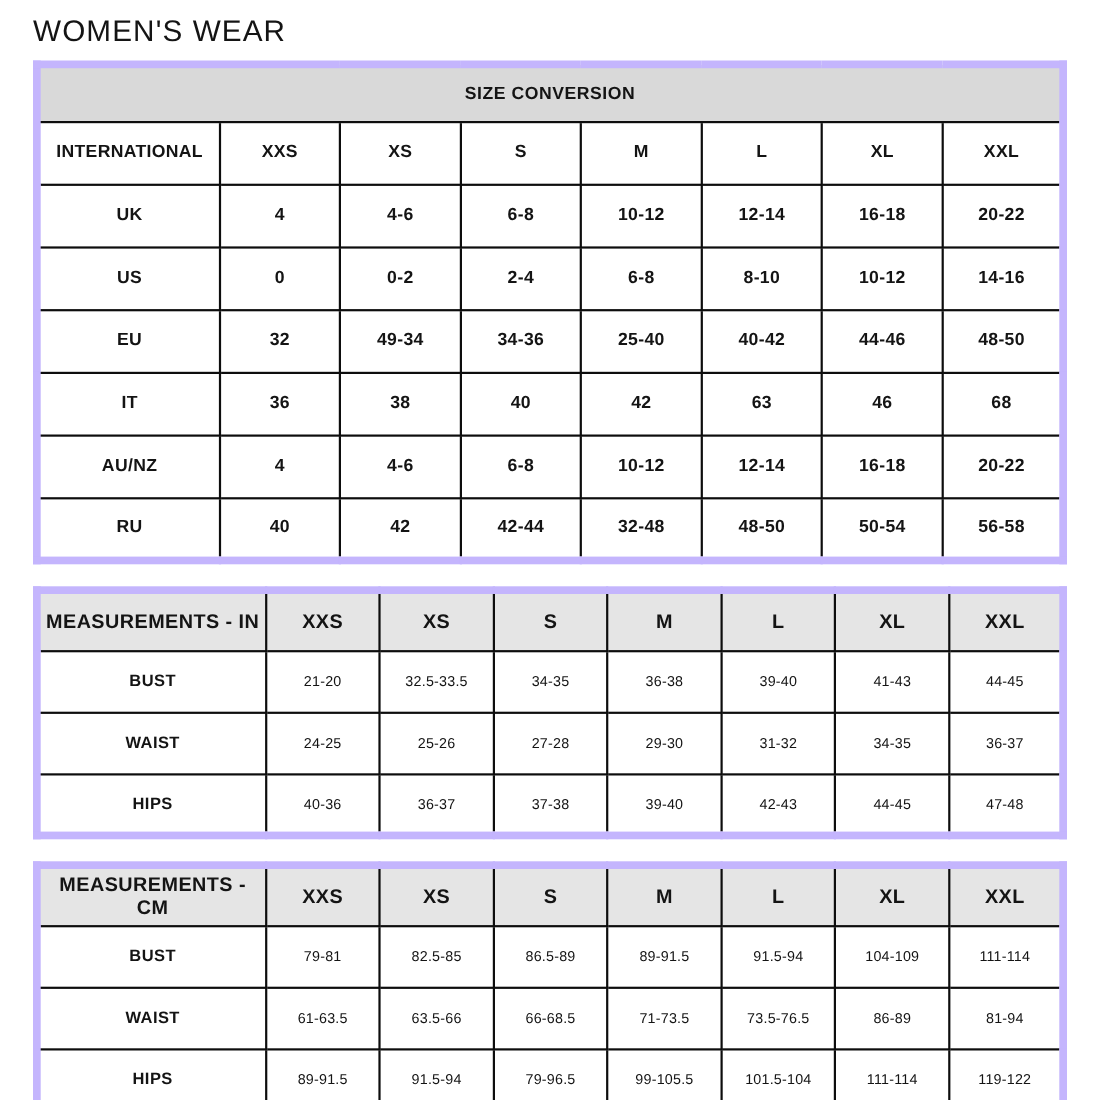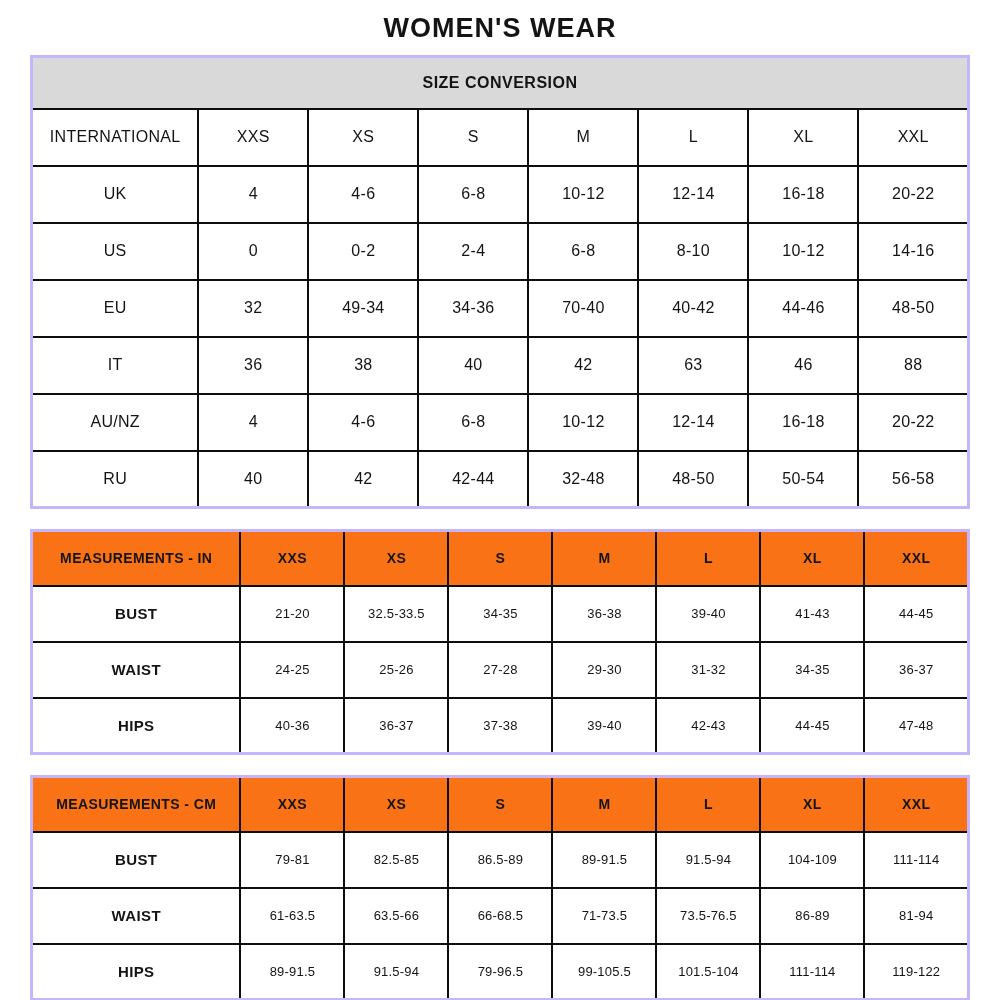--- a/index.html
+++ b/index.html
@@ -8,58 +8,59 @@
     width: 1000px; height: 1000px;
     background: #ffffff;
     font-family: "Liberation Sans", sans-serif;
     color: #141414;
   }
   .page {
     width: 1000px; height: 1000px;
     padding: 0 30px;
   }
   .page-title {
-    text-align: center;
+    text-align: left;
     font-size: 27px;
-    font-weight: 700;
+    font-weight: 400;
     letter-spacing: 1px;
     padding: 13px 0 11px 0;
   }
   table {
     width: 100%;
     border-collapse: collapse;
     table-layout: fixed;
-    border: 3px solid #c4b5fd;
+    border: 7px solid #c4b5fd;
   }
   th, td {
     border: 2px solid #0d0d0d;
     text-align: center;
     vertical-align: middle;
     font-weight: 400;
     padding: 0;
   }
   
   .t-conv .banner {
     background: #d9d9d9;
     height: 52px;
     font-size: 16px;
     font-weight: 700;
     letter-spacing: 0.5px;
   }
   .t-conv th, .t-conv td {
     height: 57px;
     font-size: 16px;
     letter-spacing: 0.3px;
+    font-weight: bold;
   }
   
   .t-meas { margin-top: 10px; }
   .t-meas thead th {
-    background: #f97316;
+    background: #e5e5e5;
     height: 55px;
-    font-size: 14px;
+    font-size: 18px;
     font-weight: 700;
     letter-spacing: 0.4px;
   }
   .t-meas tbody th {
     height: 56px;
     font-size: 15px;
     letter-spacing: 0.4px;
     font-weight: 700;
   }
   .t-meas tbody td {
@@ -121,34 +122,34 @@
           <td>6-8</td>
           <td>8-10</td>
           <td>10-12</td>
           <td>14-16</td>
         </tr>
         <tr>
           <th>EU</th>
           <td>32</td>
           <td>49-34</td>
           <td>34-36</td>
-          <td>70-40</td>
+          <td>25-40</td>
           <td>40-42</td>
           <td>44-46</td>
           <td>48-50</td>
         </tr>
         <tr>
           <th>IT</th>
           <td>36</td>
           <td>38</td>
           <td>40</td>
           <td>42</td>
           <td>63</td>
           <td>46</td>
-          <td>88</td>
+          <td>68</td>
         </tr>
         <tr>
           <th>AU/NZ</th>
           <td>4</td>
           <td>4-6</td>
           <td>6-8</td>
           <td>10-12</td>
           <td>12-14</td>
           <td>16-18</td>
           <td>20-22</td>

